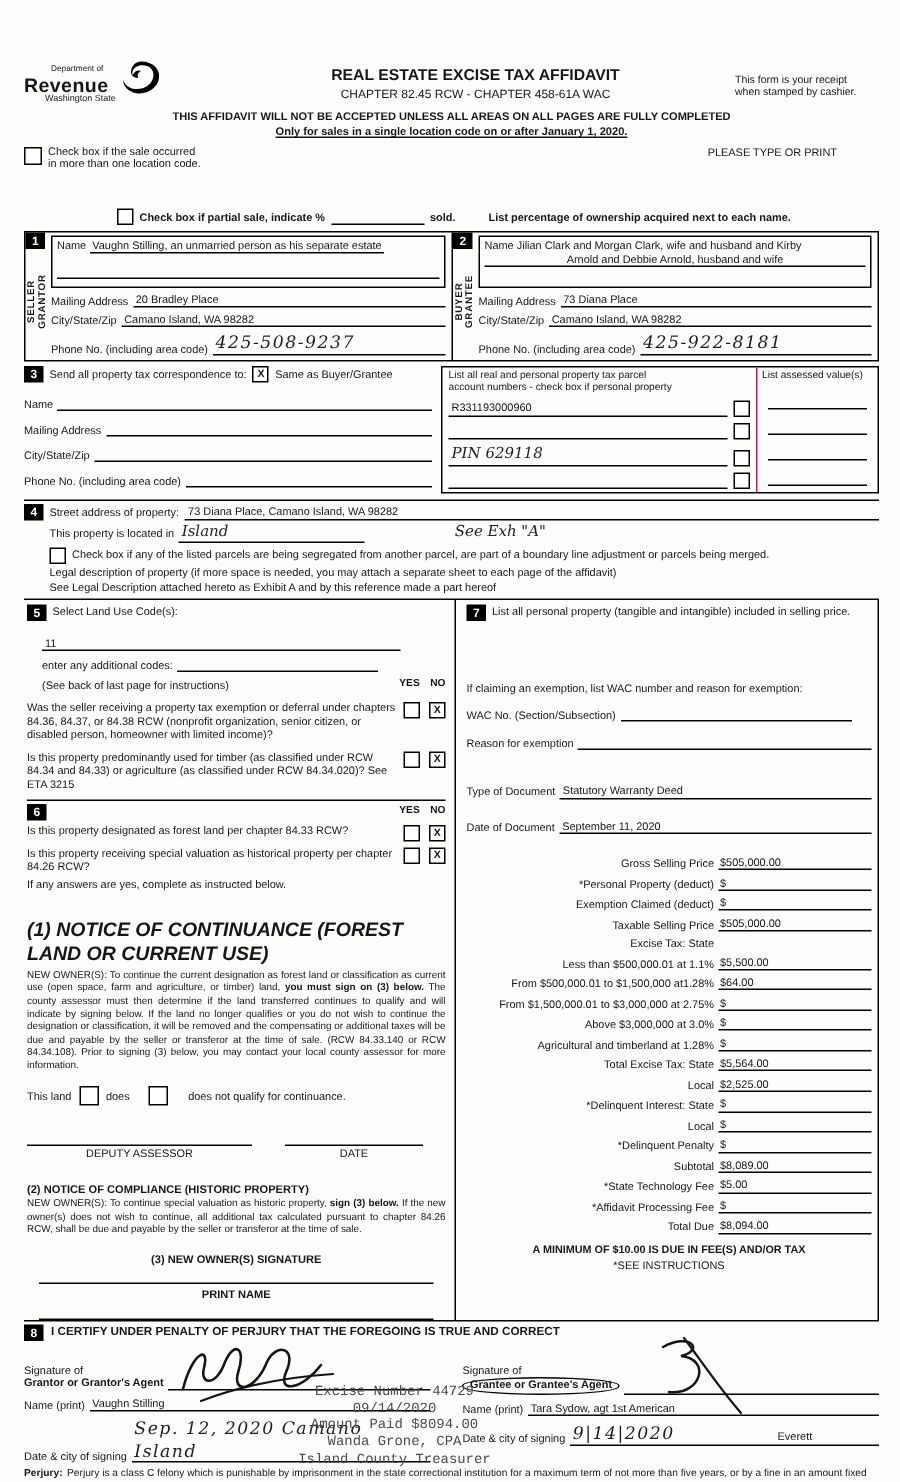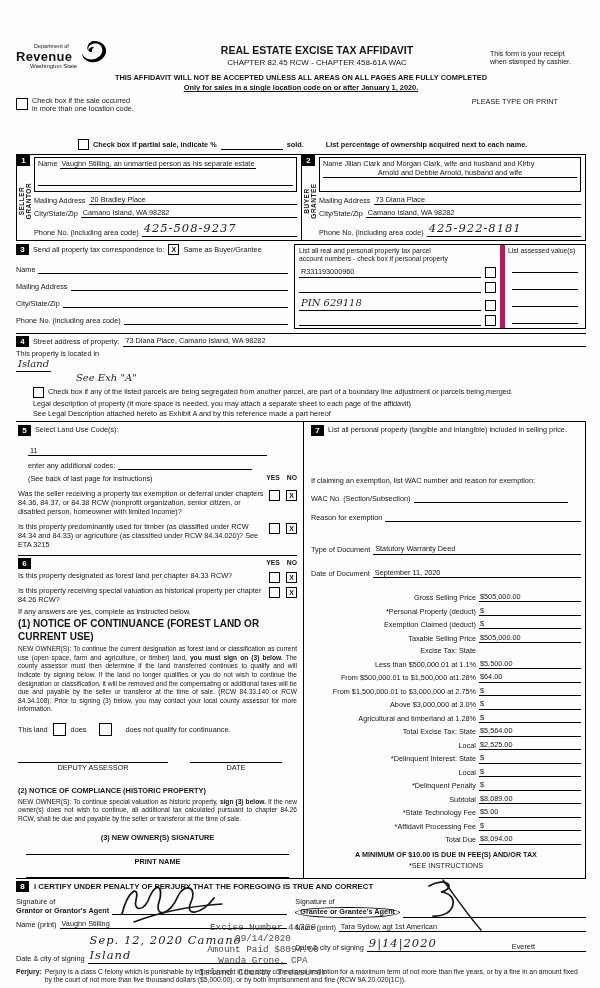--- a/index.html
+++ b/index.html
@@ -44,21 +44,21 @@
   .pside .badge{position:absolute;top:0;left:0;}
   .rot{position:absolute;top:54%;left:50%;transform:translate(-50%,-50%) rotate(-90deg);
        font-weight:bold;font-size:6.5px;letter-spacing:0.5px;text-align:center;line-height:1.1;white-space:nowrap;}
   .pbody{flex:1;padding:2px 4px 3px 2px;}
   .namebox{border:1px solid #000;padding:1px 3px 2px 3px;min-height:30px;}
   
   .sec3{display:flex;margin-top:3px;}
   .sec3left{flex:1;padding-right:6px;}
   .sec3head{display:flex;align-items:center;gap:4px;}
   .sec3right{display:flex;border:1px solid #000;width:292px;box-sizing:border-box;}
-  .parcelcol{flex:1;border-right:5px solid #be185d;padding:2px 4px;}
+  .parcelcol{flex:1;border-right:1px solid #be185d;padding:2px 4px;}
   .parcelrow{display:flex;align-items:flex-end;margin-top:4px;}
   .parcelrow .fill{margin-right:4px;}
   .assesscol{width:74px;padding:2px 3px;font-size:6.8px;}
   .assessline{border-bottom:1px solid #000;height:12px;margin:4px 4px 0 4px;}
   
   .sec4{border-top:1.5px solid #000;margin-top:4px;padding-top:2px;}
   .sec4row1{display:flex;align-items:flex-end;gap:4px;}
   
   .cols{display:flex;border-top:1.5px solid #000;margin-top:3px;}
   .colL{width:288px;box-sizing:border-box;border-right:1px solid #000;padding:3px 6px 0 2px;}
@@ -77,21 +77,21 @@
   .depline{border-bottom:1px solid #000;height:10px;}
   .sigline{border-bottom:1px solid #000;height:11px;margin:0 8px;}
   
   .frow{display:flex;align-items:flex-end;margin-top:3.2px;}
   .flabel{margin-left:auto;white-space:nowrap;padding-right:3px;}
   .fline{width:100px;border-bottom:1px solid #000;min-height:9px;padding:0 1px;flex:0 0 auto;}
   .fline.noline{border-bottom:none;}
   
   .sec8{border-top:1.5px solid #000;margin-top:0;padding-top:2px;}
   .sec8head{display:flex;align-items:center;gap:5px;}
-  .sec8cols{display:flex;margin-top:2px;}
+  .sec8cols{display:flex;margin-top:12px;gap:13px;}
   .s8L{width:49%;position:relative;padding-right:8px;box-sizing:border-box;}
   .s8R{flex:1;position:relative;}
   .s8row{display:flex;align-items:flex-end;margin-top:4px;}
   .two{line-height:1.15;}
   .oval{border:1.4px solid #000;border-radius:50%;padding:0 4px 1px 4px;display:inline-block;}
   .sig{position:absolute;pointer-events:none;}
   
   .perj{display:flex;margin-top:4px;font-size:6.8px;}
   .perj .plabel{font-weight:bold;white-space:nowrap;padding-right:3px;}
   .foot{display:flex;align-items:flex-start;border-top:1.5px solid #000;margin-top:4px;padding-top:2px;font-size:7px;}
@@ -270,21 +270,21 @@
       </div>
     </div>
   </div>
 
   <div class="sec4">
     <div class="sec4row1">
       <span class="badge">4</span>
       <span>Street address of property:</span>
       <span class="fill">73 Diana Place, Camano Island, WA 98282</span>
     </div>
-    <div style="display:flex;align-items:flex-start;margin-top:2px;flex-direction:column;">
+    <div style="display:flex;align-items:center;margin-top:2px;margin-left:17px;">
       <span class="lbl">This property is located in</span>
       <span class="fill hw" style="max-width:120px;">Island</span>
       <span class="hw" style="margin-left:60px;flex:1;">See  Exh  "A"</span>
     </div>
     <div style="display:flex;align-items:flex-start;margin-top:3px;margin-left:17px;gap:4px;">
       <span class="cb"><i></i></span>
       <span>Check box if any of the listed parcels are being segregated from another parcel, are part of a boundary line adjustment or parcels being merged.</span>
     </div>
     <div style="margin-left:17px;margin-top:1px;">Legal description of property (if more space is needed, you may attach a separate sheet to each page of the affidavit)</div>
     <div style="margin-left:17px;">See Legal Description attached hereto as Exhibit A and by this reference made a part hereof</div>
@@ -341,21 +341,21 @@
         </div>
         <div class="q" style="margin-top:3px;">
           <span class="qt">Is this property receiving special valuation as historical property per chapter 84.26 RCW?</span>
           <span class="qb">
             <span class="cb"><i></i></span>
             <span class="cb"><i>X</i></span>
           </span>
         </div>
         <div style="margin-top:3px;">If any answers are yes, complete as instructed below.</div>
 
-        <div class="b" style="margin-top:1px;font-size:10px;">(1) NOTICE OF CONTINUANCE (FOREST LAND OR CURRENT USE)</div>
+        <div class="b" style="margin-top:17px;font-size:13px;font-style:italic;">(1) NOTICE OF CONTINUANCE (FOREST LAND OR CURRENT USE)</div>
         <p class="para" style="margin:2px 0 0 0;"><span>NEW OWNER(S): To continue the current designation as forest land or classification as current use (open space, farm and agriculture, or timber) land,</span> <span class="b">you must sign on (3) below.</span> <span>The county assessor must then determine if the land transferred continues to qualify and will indicate by signing below. If the land no longer qualifies or you do not wish to continue the designation or classification, it will be removed and the compensating or additional taxes will be due and payable by the seller or transferor at the time of sale. (RCW 84.33.140 or RCW 84.34.108). Prior to signing (3) below, you may contact your local county assessor for more information.</span></p>
 
         <div class="landrow">
           <span>This land</span>
           <span class="cb" style="width:11px;height:11px;"><i></i></span>
           <span>does</span>
           <span class="cb" style="width:11px;height:11px;margin-left:8px;"><i></i></span>
           <span style="margin-left:8px;">does not qualify for continuance.</span>
         </div>
 

